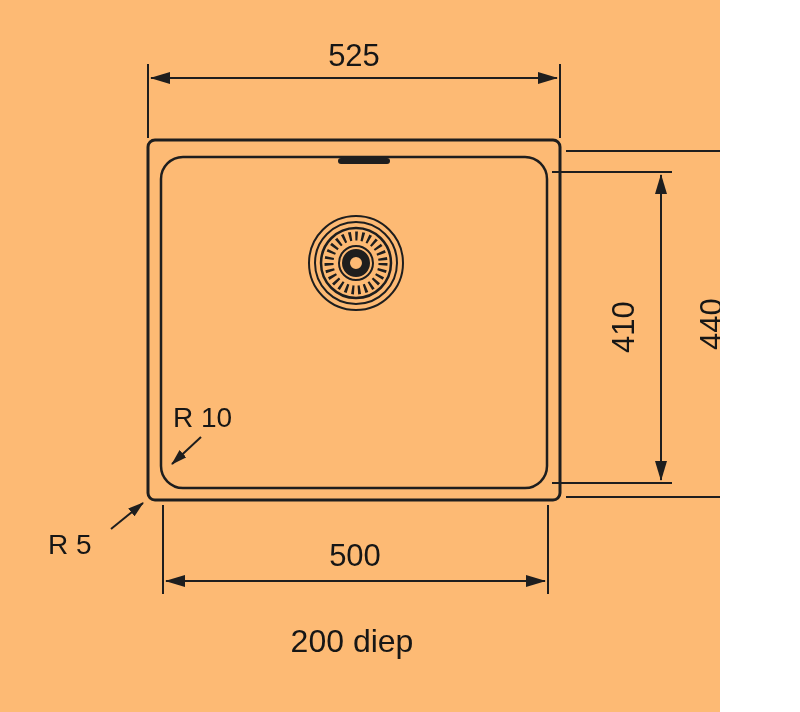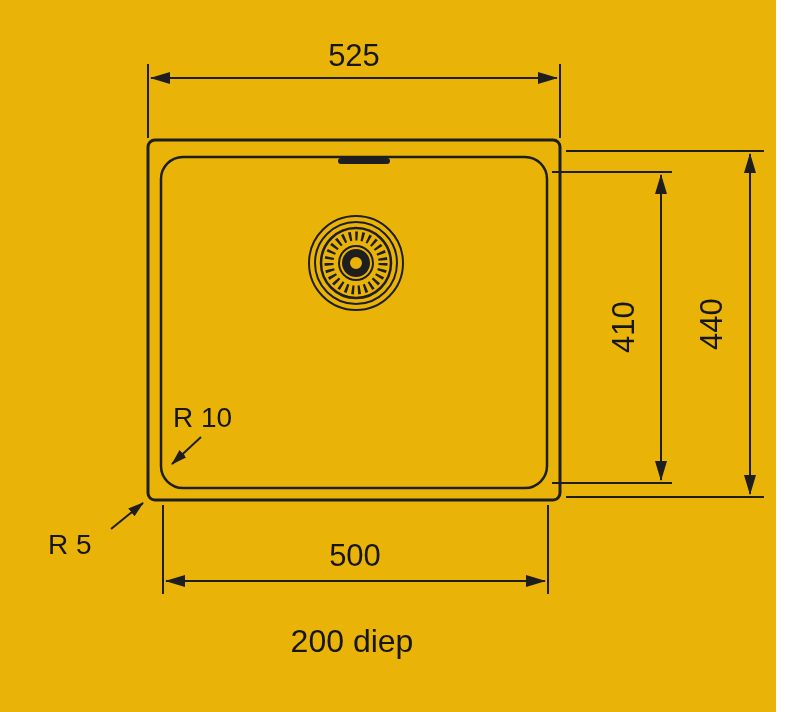--- a/index.html
+++ b/index.html
@@ -2,23 +2,23 @@
 <html><head>
 <meta charset="utf-8">
 <style>
   html, body {
     margin: 0;
     padding: 0;
     background: #ffffff;
   }
   .canvas {
     position: relative;
-    width: 776px;
+    width: 720px;
     height: 712px;
-    background: #eab308;
+    background: #fdba74;
     overflow: hidden;
   }
   svg {
     display: block;
   }
   svg text {
     font-family: "Liberation Sans", sans-serif;
     fill: #161616;
     font-weight: 500;
   }

